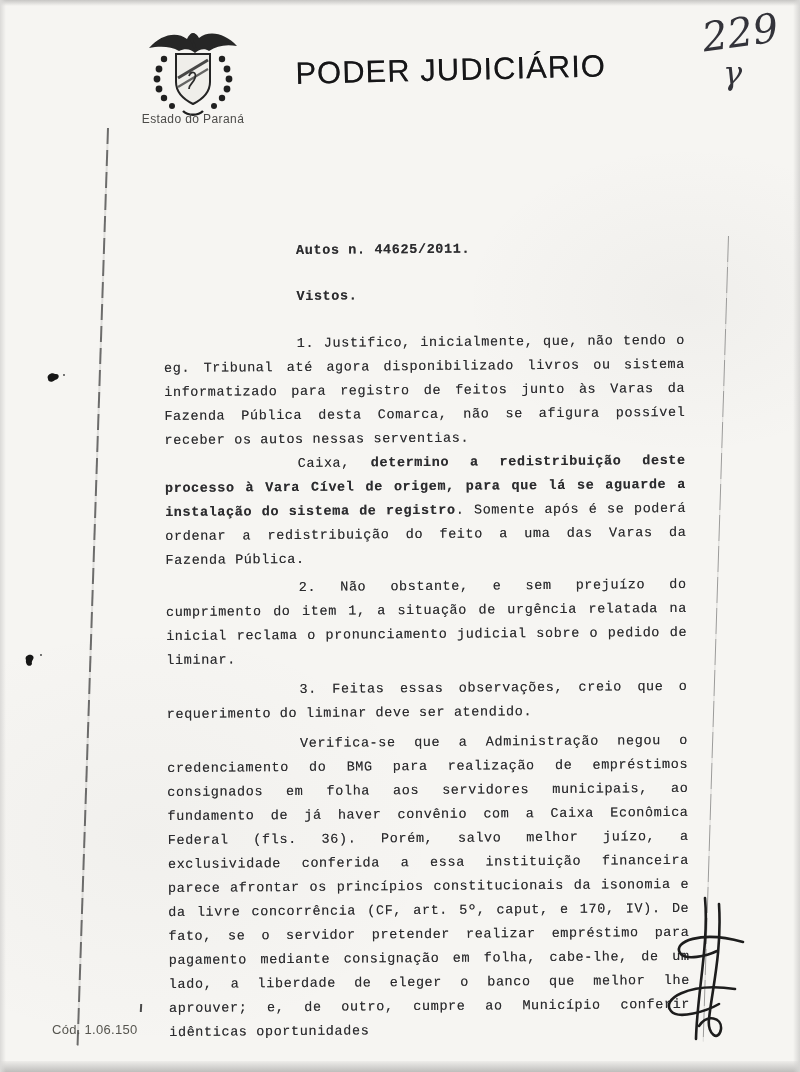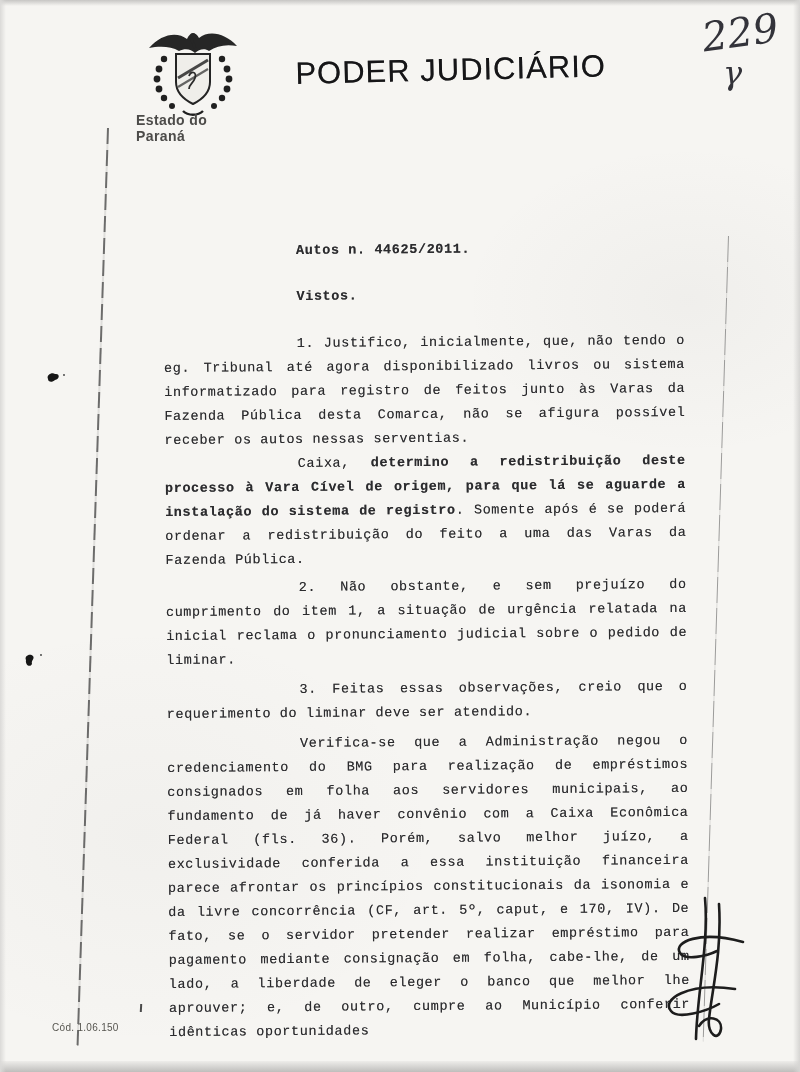--- a/index.html
+++ b/index.html
@@ -25,22 +25,22 @@
     background:repeating-linear-gradient(to bottom, rgba(55,55,55,0.72) 0 16px, rgba(55,55,55,0.12) 16px 22px);
   }
   .scanline.right-line {
     left:728px; top:236px; width:1.4px; height:806px; transform:rotate(1.8deg);
     background:repeating-linear-gradient(to bottom, rgba(100,100,100,0.62) 0 26px, rgba(100,100,100,0.18) 26px 31px);
   }
 
   
   .emblem { position:absolute; left:143px; top:26px; width:100px; height:92px; }
   .emblem-caption {
-    position:absolute; left:136px; top:112px; width:114px; text-align:left;
-    font-size:14px; letter-spacing:0.4px; color:#4c4b49;font-weight:bold;
+    position:absolute; left:136px; top:112px; width:114px; text-align:center;
+    font-size:12px; letter-spacing:0.4px; color:#4c4b49;
   }
   .doc-title {
     position:absolute; left:295px; top:56px;
     font-size:31px; letter-spacing:1px; color:#161618; font-weight:400;
     transform:rotate(-1.4deg); transform-origin:left top;
     text-shadow:0 0 0.6px rgba(22,22,24,0.65);
     white-space:nowrap;
   }
 
   
@@ -59,21 +59,21 @@
   .line-vistos { margin:0 0 23px 133px !important; font-weight:bold; }
   .para { text-indent:133px; text-align:justify; }
   .gap-sm { margin-top:4px !important; }
   .gap-md { margin-top:6px !important; }
   .bold-seg { font-weight:bold; }
 
   
   .ink-mark { position:absolute; }
   .footer-code {
     position:absolute; left:52px; top:1022px;
-    font-size:10px; color:#56554f; letter-spacing:0.3px;
+    font-size:13px; color:#56554f; letter-spacing:0.3px;
   }
   .flourish { position:absolute; left:655px; top:882px; width:115px; height:175px; }
 </style>
 </head>
 <body>
 
 <div class="page">
 
   <div class="edge edge-top"></div>
   <div class="edge edge-bottom"></div>

